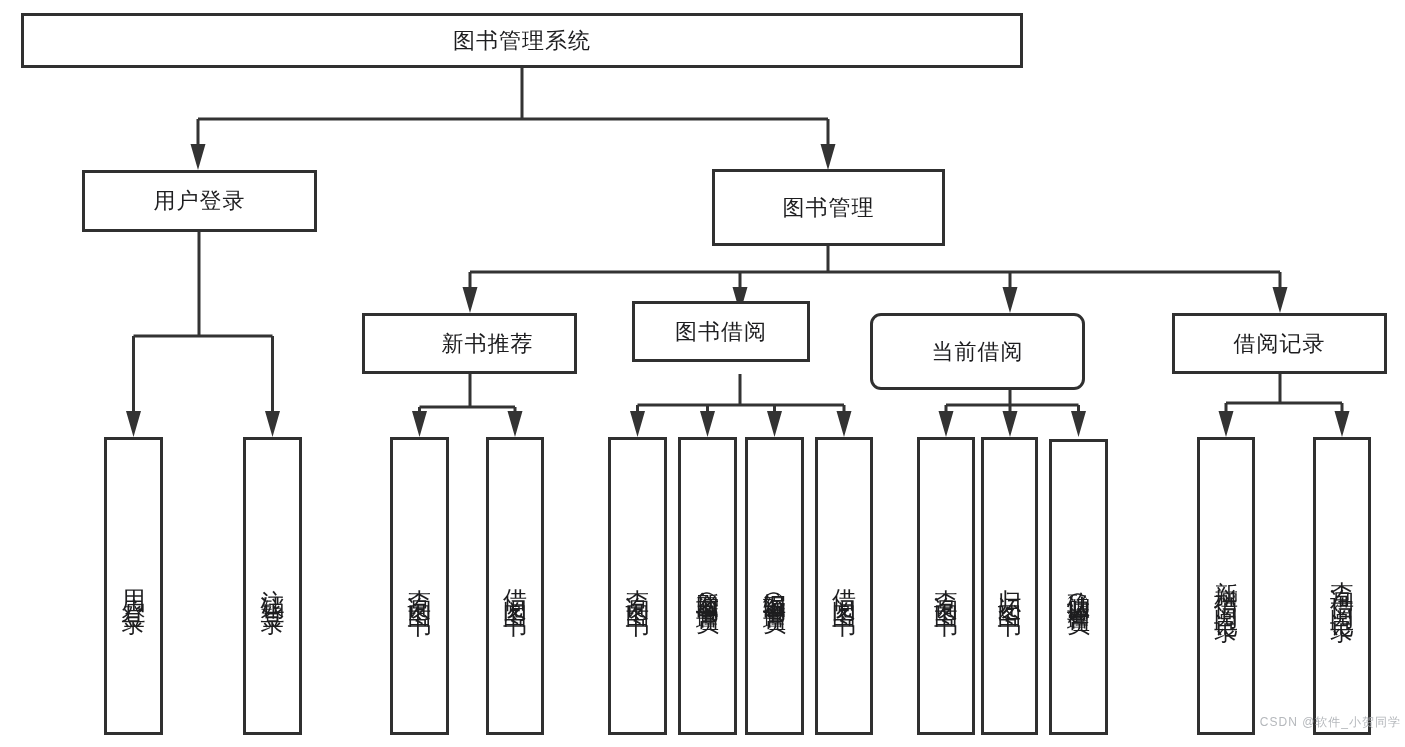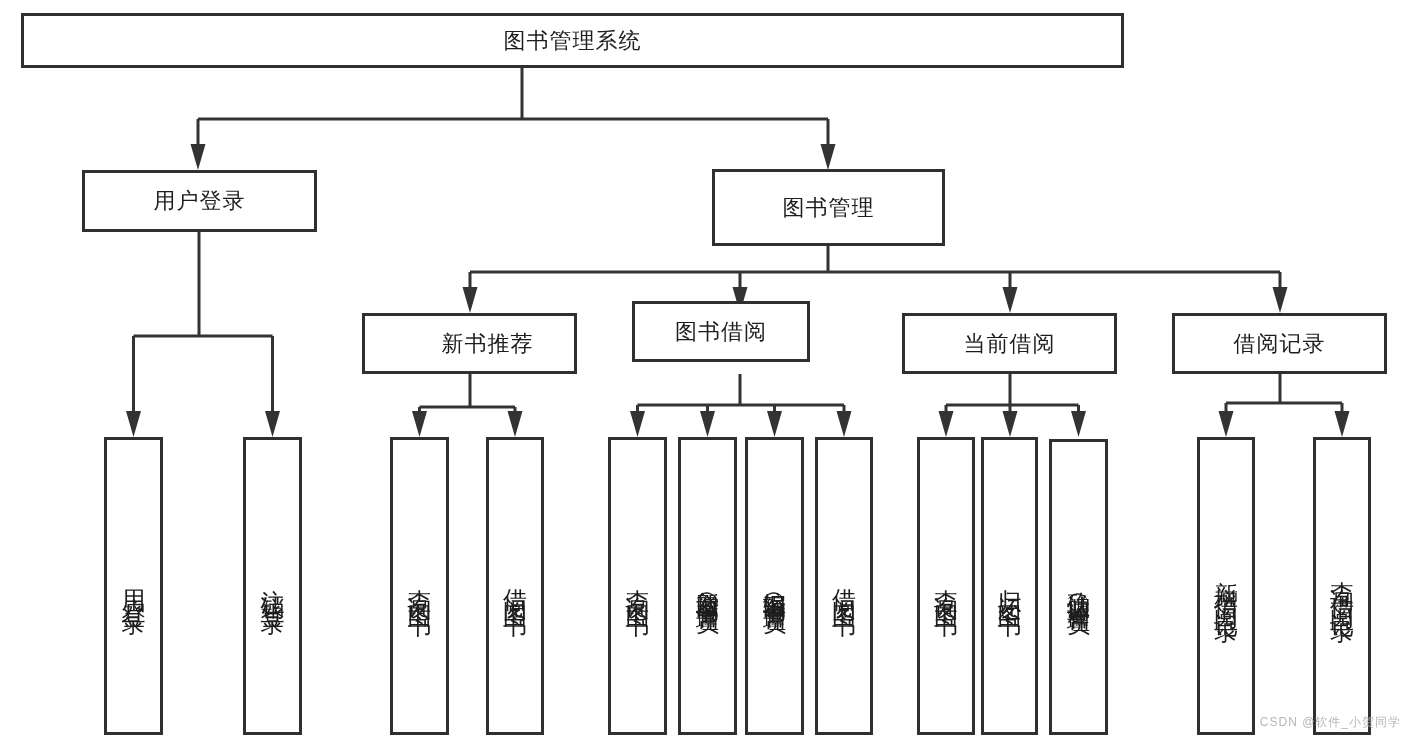--- a/index.html
+++ b/index.html
@@ -83,38 +83,38 @@
       M700 411 L715 411 L707.5 437 Z
       M767 411 L782 411 L774.5 437 Z
       M836.5 411 L851.5 411 L844 437 Z
       M938.5 411 L953.5 411 L946 437 Z
       M1002.5 411 L1017.5 411 L1010 437 Z
       M1071 411 L1086 411 L1078.5 437 Z
       M1218.5 411 L1233.5 411 L1226 437 Z
       M1334.5 411 L1349.5 411 L1342 437 Z"></path>
   </svg>
 
-  <div class="node h" style="left:21px; top:13px; width:1103px; height:55px;">
+  <div class="node h" style="left:21px; top:13px; width:1002px; height:55px;">
     <span class="lbl">图书管理系统</span>
   </div>
 
   <div class="node h" style="left:82px; top:170px; width:235px; height:62px;">
     <span class="lbl">用户登录</span>
   </div>
   <div class="node h" style="left:712px; top:169px; width:233px; height:77px;">
     <span class="lbl">图书管理</span>
   </div>
 
   <div class="node h" style="left:362px; top:313px; width:215px; height:61px;padding-left:36px;">
     <span class="lbl">新书推荐</span>
   </div>
   <div class="node h" style="left:632px; top:301px; width:178px; height:61px;">
     <span class="lbl">图书借阅</span>
   </div>
-  <div class="node h" style="left:902px; top:313px; width:215px; height:61px;">
+  <div class="node h" style="left:870px; top:313px; width:215px; height:77px;border-radius:11px;">
     <span class="lbl">当前借阅</span>
   </div>
   <div class="node h" style="left:1172px; top:313px; width:215px; height:61px;">
     <span class="lbl">借阅记录</span>
   </div>
 
   <div class="node v" style="left:104px; top:437px; width:59px; height:298px;">
     <span class="lbl">用户登录</span>
   </div>
   <div class="node v" style="left:243px; top:437px; width:59px; height:298px;">

